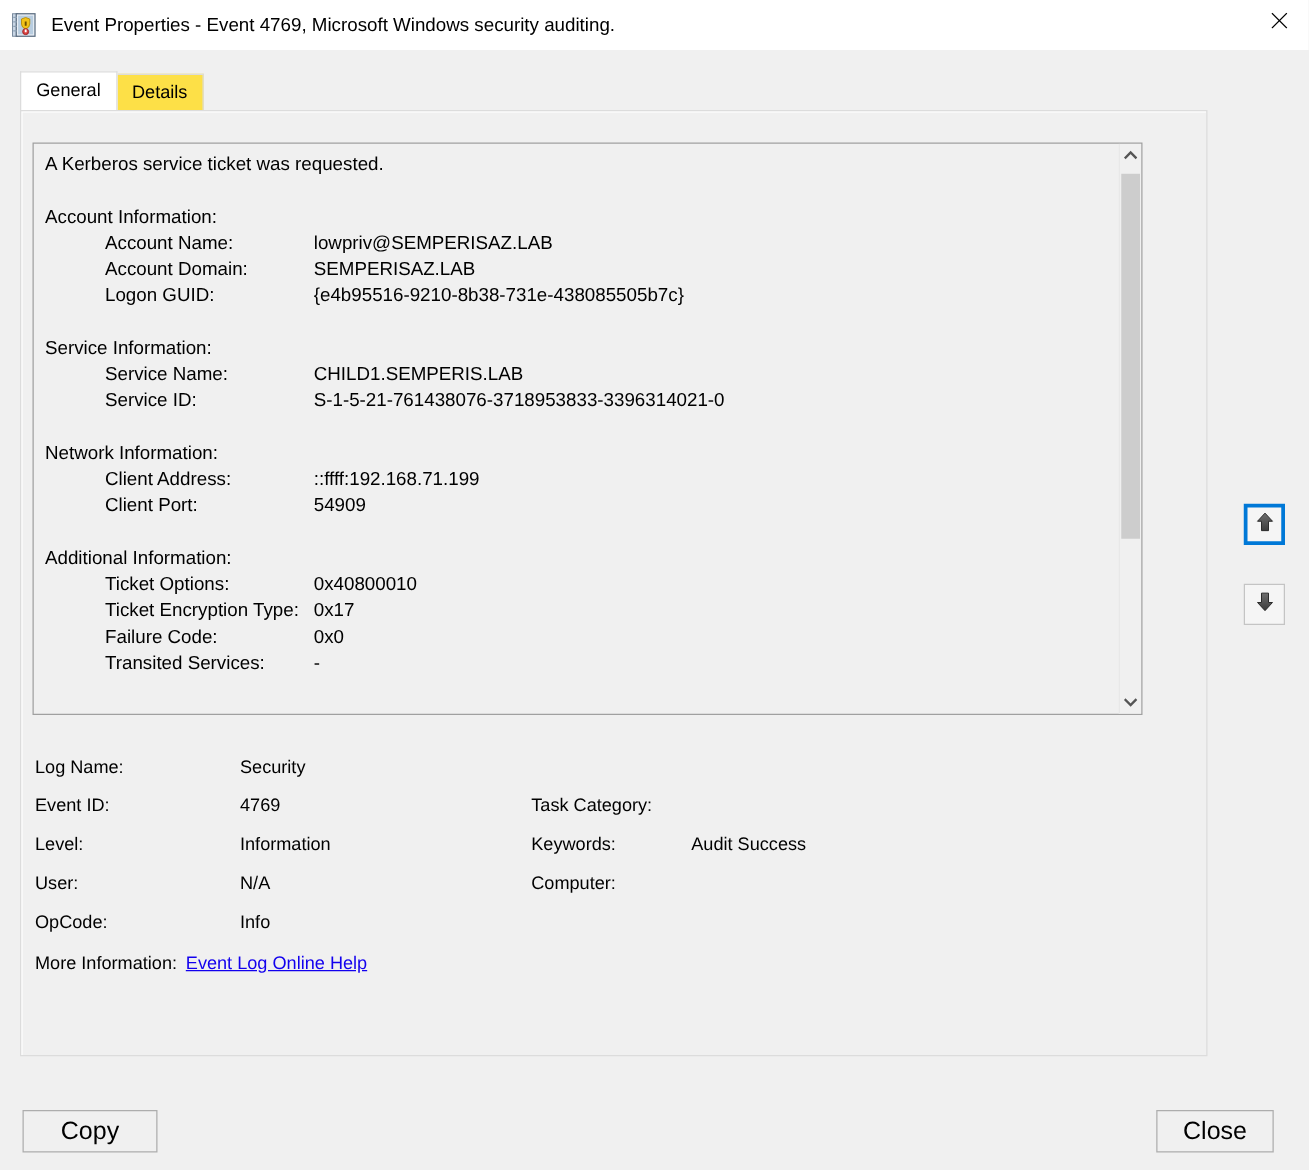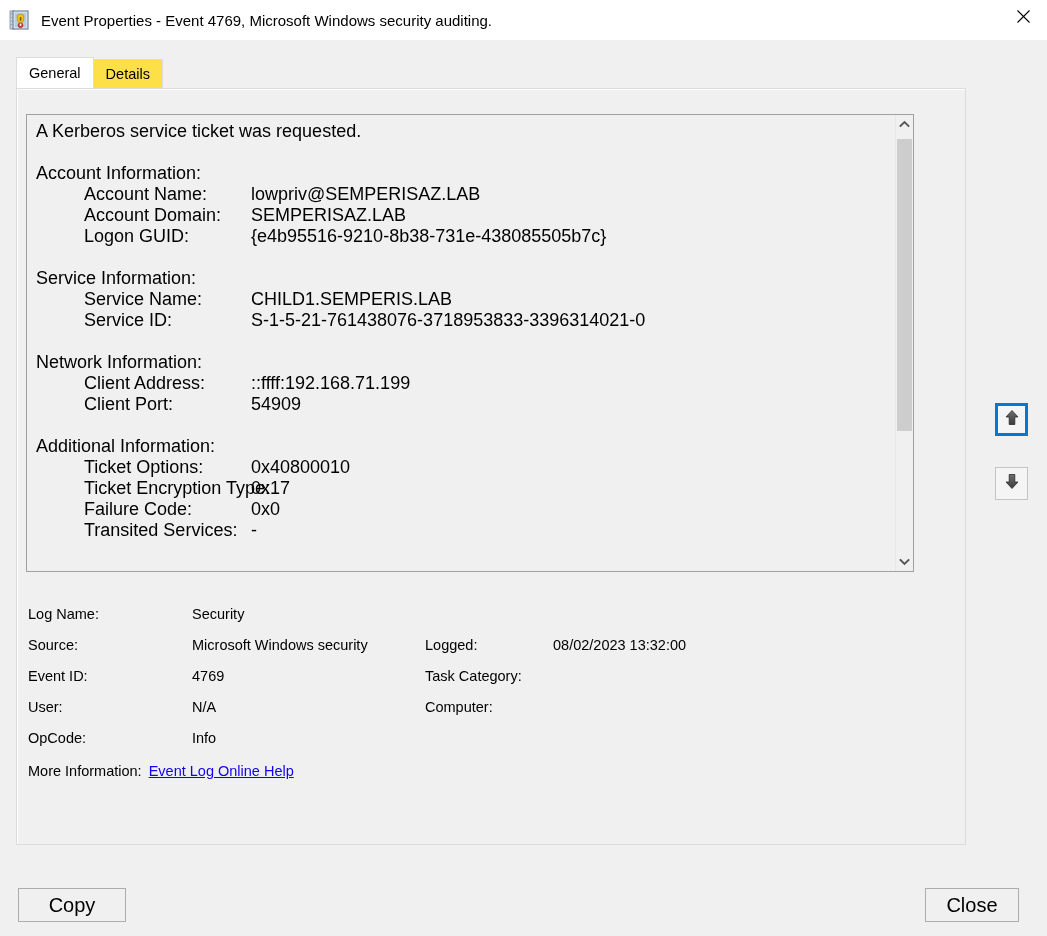--- a/index.html
+++ b/index.html
@@ -106,21 +106,21 @@
     background: #f0f0f0;
     border: 1px solid #a0a0a0;
     box-sizing: border-box;
     overflow: hidden;
   }
   .desc-text {
     position: absolute;
     left: 9px;
     top: 6px;
     width: 840px;
-    font-size: 18px;
+    font-size: 15px;
     line-height: 21px;
     white-space: pre;
     color: #000;
   }
   .desc-line { display: block; height: 21px; }
   .desc-line .lbl { display: inline-block; }
   .desc-line .val { display: inline-block; }
 
   
   .vscroll {
@@ -279,29 +279,29 @@
 </div>
 
 <div class="details" id="detail-grid">
     <div class="detail-row">
       <div class="dcol-a">Log Name:</div>
       <div class="dcol-b">Security</div>
       <div class="dcol-c"></div>
       <div class="dcol-d"></div>
     </div>
     <div class="detail-row">
-      <div class="dcol-a">Source:</div>
-      <div class="dcol-b">Microsoft Windows security</div>
-      <div class="dcol-c">Logged:</div>
-      <div class="dcol-d">08/02/2023 13:32:00</div>
-    </div>
-    <div class="detail-row">
       <div class="dcol-a">Event ID:</div>
       <div class="dcol-b">4769</div>
       <div class="dcol-c">Task Category:</div>
+    </div>
+    <div class="detail-row">
+      <div class="dcol-a">Level:</div>
+      <div class="dcol-b">Information</div>
+      <div class="dcol-c">Keywords:</div>
+      <div class="dcol-d">Audit Success</div>
     </div>
     <div class="detail-row">
       <div class="dcol-a">User:</div>
       <div class="dcol-b">N/A</div>
       <div class="dcol-c">Computer:</div>
     </div>
     <div class="detail-row">
       <div class="dcol-a">OpCode:</div>
       <div class="dcol-b">Info</div>
       <div class="dcol-c"></div>

